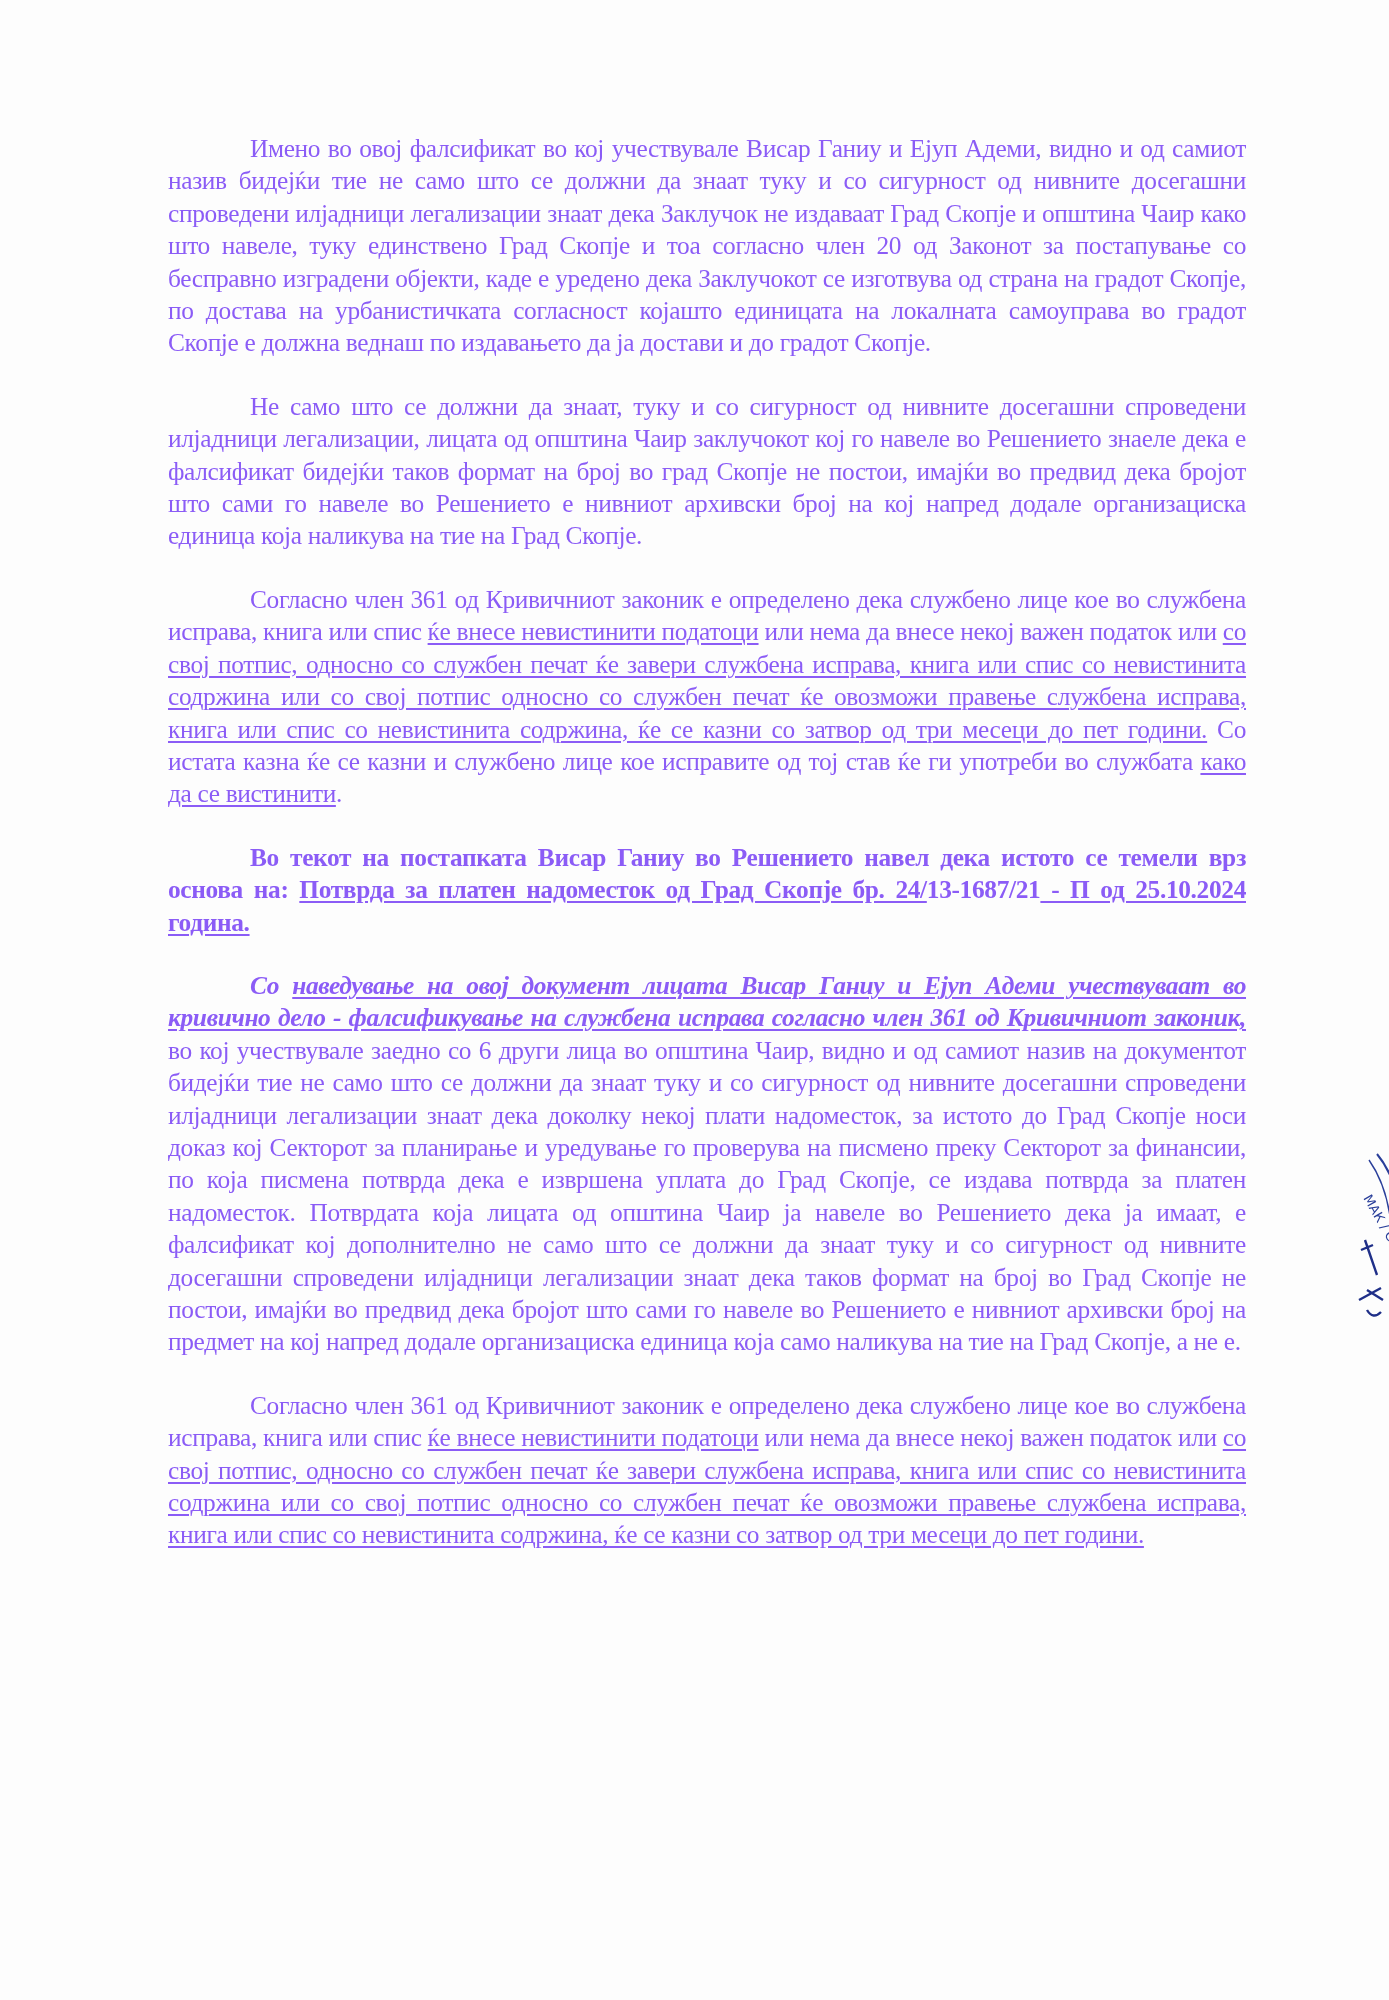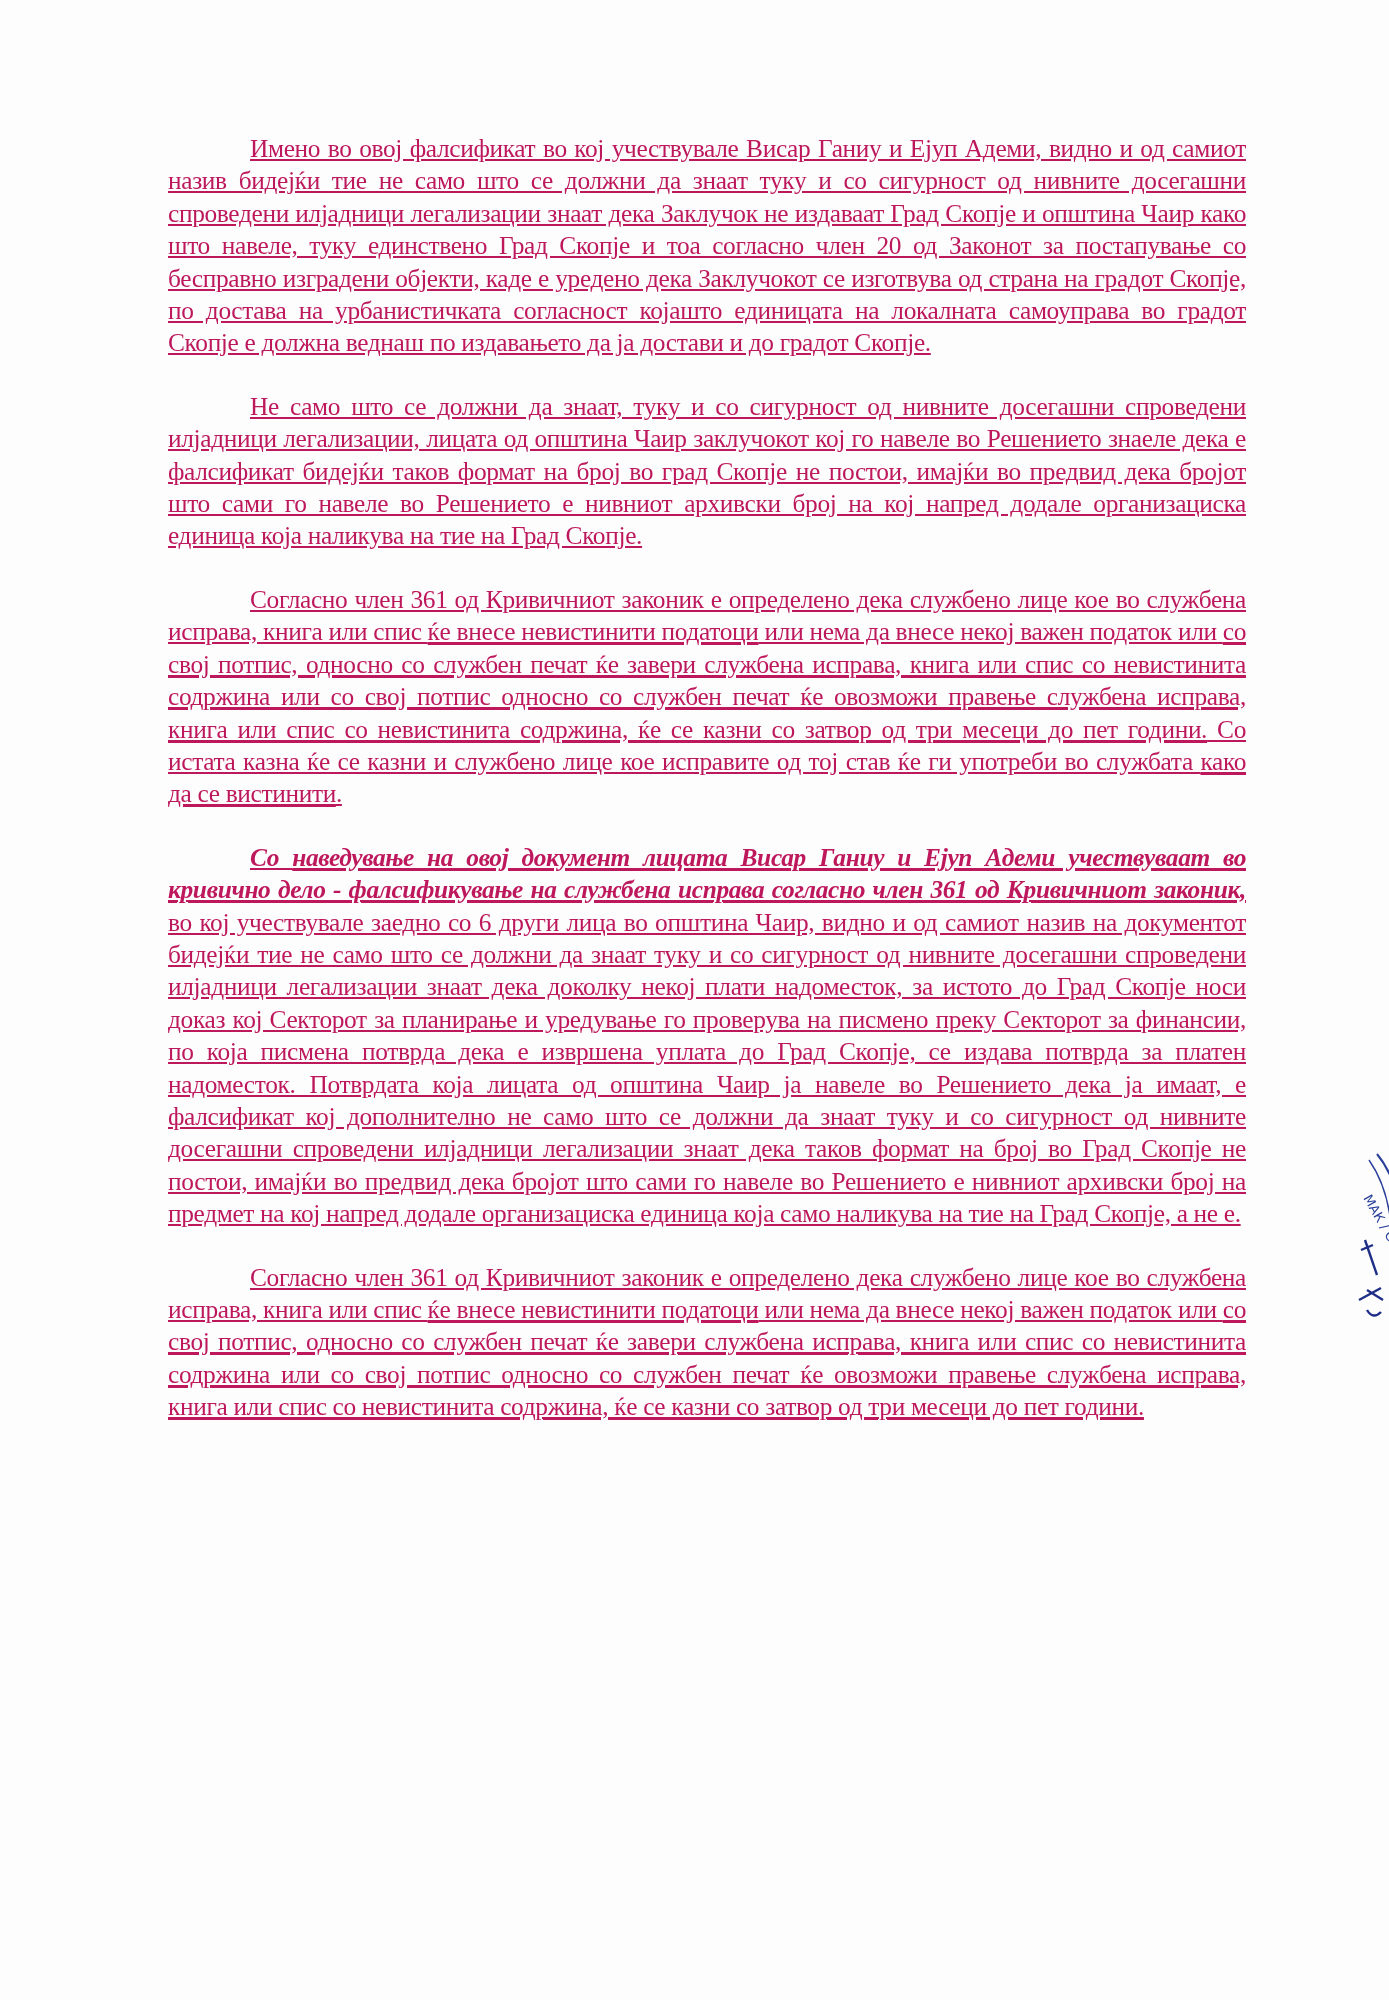--- a/index.html
+++ b/index.html
@@ -4,42 +4,42 @@
 <style>
   html, body { margin: 0; padding: 0; background: #ffffff; }
   body { width: 1389px; height: 2000px; position: relative; overflow: hidden; }
   .page {
     position: absolute; left: 0; top: 0; width: 1389px; height: 2000px;
     background: #fdfdfd;
   }
   .content {
     position: absolute; left: 168px; top: 132px; width: 1078px;
     font-family: "Liberation Serif", "DejaVu Serif", serif;
-    font-size: 25.4px; line-height: 32.4px; color: #be185d;
+    font-size: 25.4px; line-height: 32.4px; color: #8b5cf6;
     letter-spacing: -0.35px;
-    text-decoration: underline;
   }
   .para { margin: 0 0 31px 0; text-align: justify; text-indent: 82px; }
   .para.bold { font-weight: bold; }
   .u { text-decoration: underline; text-decoration-thickness: 1.6px; text-underline-offset: 3px; }
   .i { font-style: italic; }
   .b { font-weight: bold; }
   .stamp {
     position: absolute; right: -6px; top: 1150px; width: 58px; height: 180px;
   }
   .stamp svg { width: 58px; height: 180px; }
 </style>
 </head>
 <body>
 
 <div class="page">
   <div class="content" id="content">
       <p class="para"><span class="">Имено во овој фалсификат во кој учествувале Висар Ганиу и Ејуп Адеми, видно и од самиот назив бидејќи тие не само што се должни да знаат туку и со сигурност од нивните досегашни спроведени илјадници легализации знаат дека Заклучок не издаваат Град Скопје и општина Чаир како што навеле, туку единствено Град Скопје и тоа согласно член 20 од Законот за постапување со бесправно изградени објекти, каде е уредено дека Заклучокот се изготвува од страна на градот Скопје, по достава на урбанистичката согласност којашто единицата на локалната самоуправа во градот Скопје е должна веднаш по издавањето да ја достави и до градот Скопје.</span></p>
       <p class="para"><span class="">Не само што се должни да знаат, туку и со сигурност од нивните досегашни спроведени илјадници легализации, лицата од општина Чаир заклучокот кој го навеле во Решението знаеле дека е фалсификат бидејќи таков формат на број во град Скопје не постои, имајќи во предвид дека бројот што сами го навеле во Решението е нивниот архивски број на кој напред додале организациска единица која наликува на тие на Град Скопје.</span></p>
       <p class="para"><span class="">Согласно член 361 од Кривичниот законик е определено дека службено лице кое во службена исправа, книга или спис </span><span class="u">ќе внесе невистинити податоци</span><span class=""> или нема да внесе некој важен податок или </span><span class="u">со свој потпис, односно со службен печат ќе завери службена исправа, книга или спис со невистинита содржина или со свој потпис односно со службен печат ќе овозможи правење службена исправа, книга или спис со невистинита содржина, ќе се казни со затвор од три месеци до пет години.</span><span class=""> Со истата казна ќе се казни и службено лице кое исправите од тој став ќе ги употреби во службата </span><span class="u">како да се вистинити</span><span class="">.</span></p>
+      <p class="para bold"><span class="">Во текот на постапката Висар Ганиу во Решението навел дека истото се темели врз основа на: </span><span class="u">Потврда за платен надоместок од Град Скопје бр. 24/</span><span class="">13-1687/21</span><span class="u"> - П од 25.10.2024 година.</span></p>
       <p class="para"><span class="i b">Со </span><span class="u i b">наведување на овој документ лицата Висар Ганиу и Ејуп Адеми учествуваат во кривично дело - фалсификување на службена исправа согласно член 361 од Кривичниот законик,</span><span class=""> во кој учествувале заедно со 6 други лица во општина Чаир, видно и од самиот назив на документот бидејќи тие не само што се должни да знаат туку и со сигурност од нивните досегашни спроведени илјадници легализации знаат дека доколку некој плати надоместок, за истото до Град Скопје носи доказ кој Секторот за планирање и уредување го проверува на писмено преку Секторот за финансии, по која писмена потврда дека е извршена уплата до Град Скопје, се издава потврда за платен надоместок. Потврдата која лицата од општина Чаир ја навеле во Решението дека ја имаат, е фалсификат кој дополнително не само што се должни да знаат туку и со сигурност од нивните досегашни спроведени илјадници легализации знаат дека таков формат на број во Град Скопје не постои, имајќи во предвид дека бројот што сами го навеле во Решението е нивниот архивски број на предмет на кој напред додале организациска единица која само наликува на тие на Град Скопје, а не е.</span></p>
       <p class="para"><span class="">Согласно член 361 од Кривичниот законик е определено дека службено лице кое во службена исправа, книга или спис </span><span class="u">ќе внесе невистинити податоци</span><span class=""> или нема да внесе некој важен податок или </span><span class="u">со свој потпис, односно со службен печат ќе завери службена исправа, книга или спис со невистинита содржина или со свој потпис односно со службен печат ќе овозможи правење службена исправа, книга или спис со невистинита содржина, ќе се казни со затвор од три месеци до пет години.</span></p>
     </div>
 
   <div class="stamp">
     <svg viewBox="0 0 58 180">
       <path d="M40 4 Q70 40 62 110" stroke="#2a3f9a" stroke-width="2" fill="none"></path>
       <path d="M32 10 Q60 50 54 120" stroke="#2a3f9a" stroke-width="1.4" fill="none"></path>
       <text x="26" y="48" fill="#2a3f9a" font-size="13" font-family="DejaVu Sans, sans-serif" transform="rotate(60 26 48)">МАК / СКОПЈЕ</text>
       <path d="M28 90 L40 125 M24 100 L36 95 M30 140 L46 150 M22 150 L44 138 M30 160 Q36 170 44 162" stroke="#1f2f88" stroke-width="2.4" fill="none"></path>

